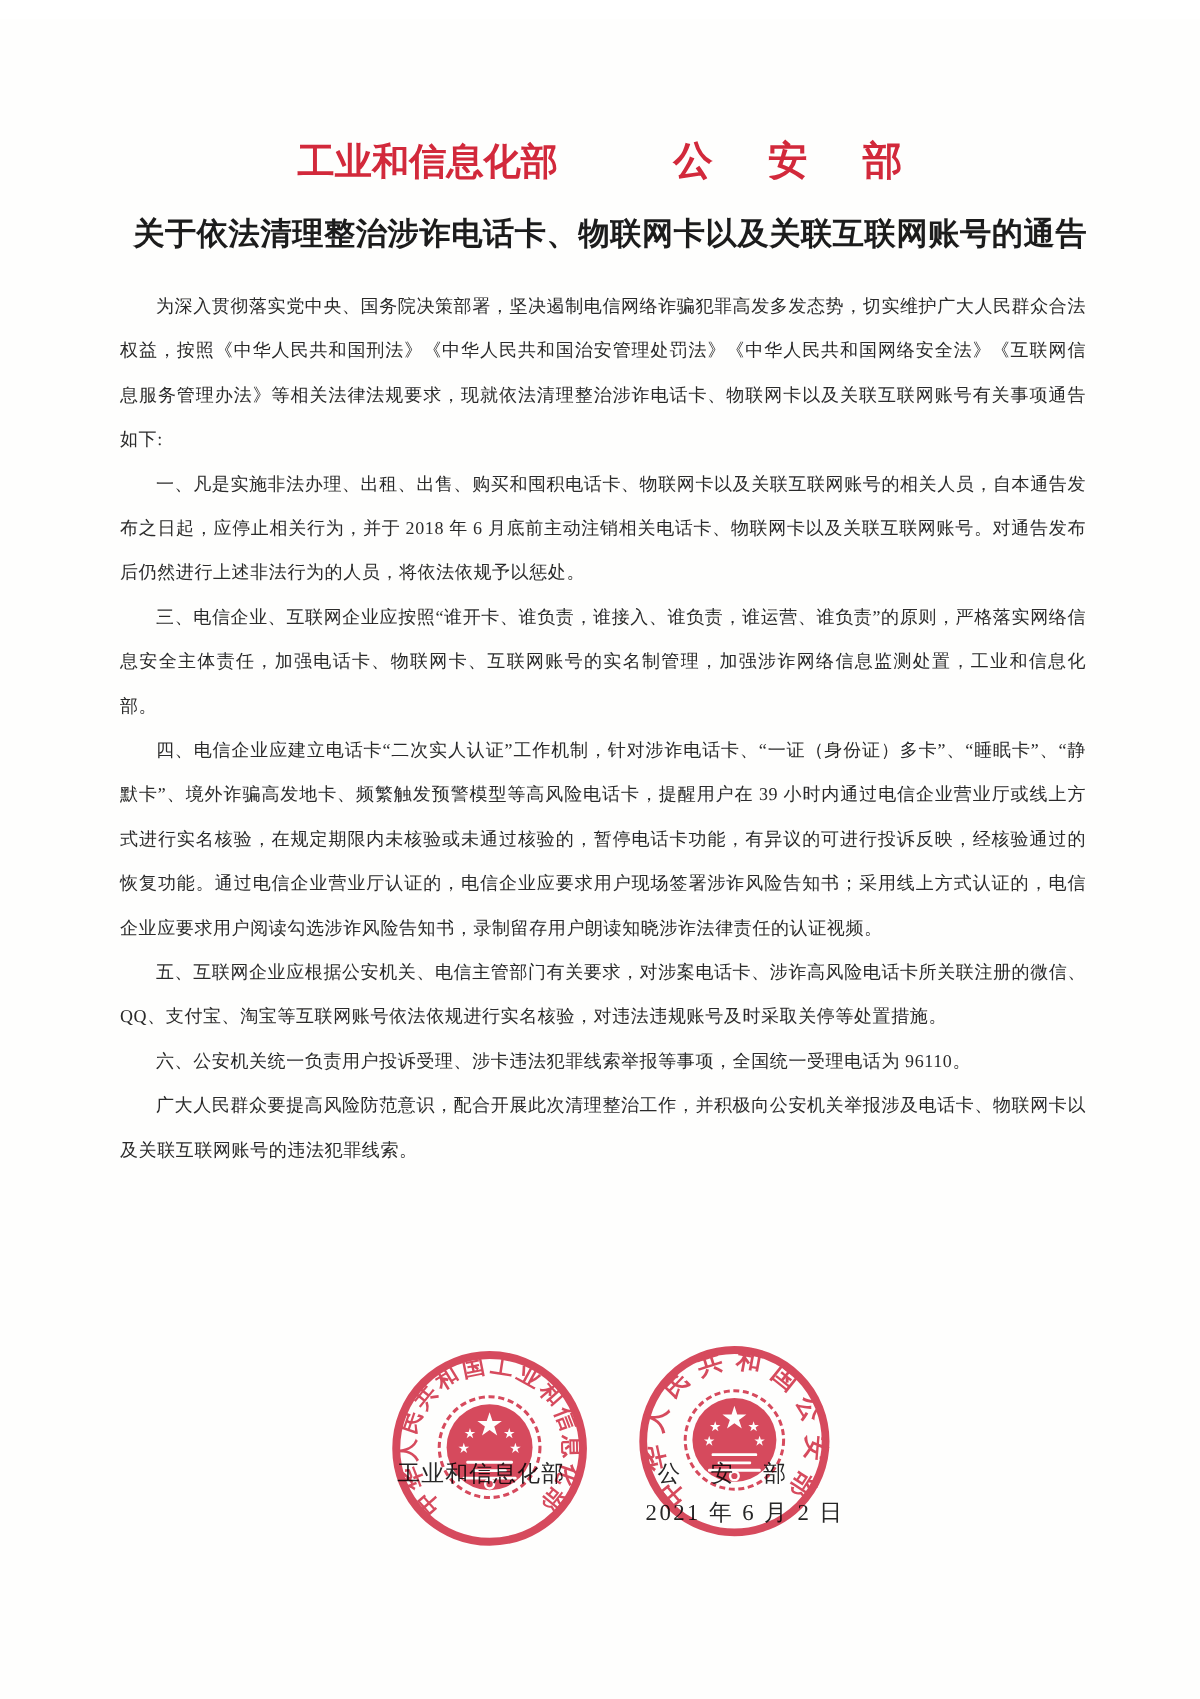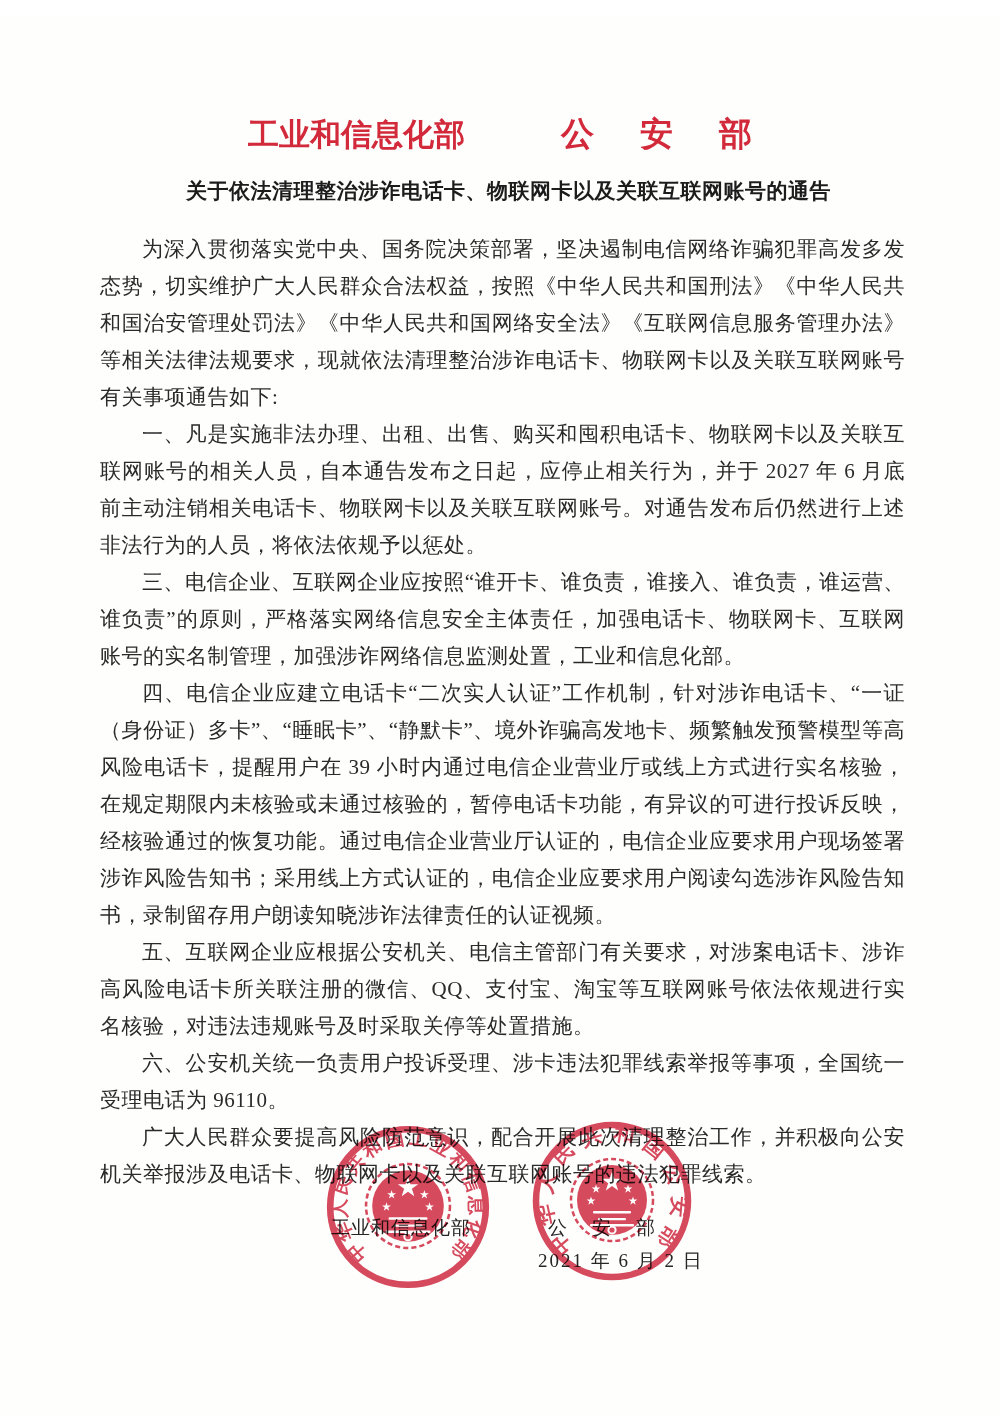--- a/index.html
+++ b/index.html
@@ -35,29 +35,29 @@
     letter-spacing:0px;
   }
   .ministry-2{
     font-size:33px;
     letter-spacing:46px;
     margin-right:-46px;
   }
   .doc-title{
     margin-top:20px;
     text-align:center;
-    font-size:21px;
+    font-size:26px;
     font-weight:bold;
     color:#1c1c1c;
     letter-spacing:0.5px;
     padding-left:17px;
   }
   .body-text{
     margin:26px 95px 0 100px;
-    font-size:21px;
+    font-size:15px;
     line-height:37px;
     color:var(--ink);
     text-align:justify;
     letter-spacing:0.5px;
   }
   .body-text p{
     margin:0;
     text-indent:2em;
   }
   
@@ -109,21 +109,21 @@
 
   <div class="header-row">
     <span class="ministry-1">工业和信息化部</span>
     <span class="ministry-2">公安部</span>
   </div>
 
   <div class="doc-title">关于依法清理整治涉诈电话卡、物联网卡以及关联互联网账号的通告</div>
 
   <div class="body-text">
     <p>为深入贯彻落实党中央、国务院决策部署，坚决遏制电信网络诈骗犯罪高发多发态势，切实维护广大人民群众合法权益，按照《中华人民共和国刑法》《中华人民共和国治安管理处罚法》《中华人民共和国网络安全法》《互联网信息服务管理办法》等相关法律法规要求，现就依法清理整治涉诈电话卡、物联网卡以及关联互联网账号有关事项通告如下:</p>
-    <p>一、凡是实施非法办理、出租、出售、购买和囤积电话卡、物联网卡以及关联互联网账号的相关人员，自本通告发布之日起，应停止相关行为，并于 2027 年 6 月底前主动注销相关电话卡、物联网卡以及关联互联网账号。对通告发布后仍然进行上述非法行为的人员，将依法依规予以惩处。</p>
+    <p>一、凡是实施非法办理、出租、出售、购买和囤积电话卡、物联网卡以及关联互联网账号的相关人员，自本通告发布之日起，应停止相关行为，并于 2018 年 6 月底前主动注销相关电话卡、物联网卡以及关联互联网账号。对通告发布后仍然进行上述非法行为的人员，将依法依规予以惩处。</p>
     <p>三、电信企业、互联网企业应按照“谁开卡、谁负责，谁接入、谁负责，谁运营、谁负责”的原则，严格落实网络信息安全主体责任，加强电话卡、物联网卡、互联网账号的实名制管理，加强涉诈网络信息监测处置，工业和信息化部。</p>
     <p>四、电信企业应建立电话卡“二次实人认证”工作机制，针对涉诈电话卡、“一证（身份证）多卡”、“睡眠卡”、“静默卡”、境外诈骗高发地卡、频繁触发预警模型等高风险电话卡，提醒用户在 39 小时内通过电信企业营业厅或线上方式进行实名核验，在规定期限内未核验或未通过核验的，暂停电话卡功能，有异议的可进行投诉反映，经核验通过的恢复功能。通过电信企业营业厅认证的，电信企业应要求用户现场签署涉诈风险告知书；采用线上方式认证的，电信企业应要求用户阅读勾选涉诈风险告知书，录制留存用户朗读知晓涉诈法律责任的认证视频。</p>
     <p>五、互联网企业应根据公安机关、电信主管部门有关要求，对涉案电话卡、涉诈高风险电话卡所关联注册的微信、QQ、支付宝、淘宝等互联网账号依法依规进行实名核验，对违法违规账号及时采取关停等处置措施。</p>
     <p>六、公安机关统一负责用户投诉受理、涉卡违法犯罪线索举报等事项，全国统一受理电话为 96110。</p>
     <p>广大人民群众要提高风险防范意识，配合开展此次清理整治工作，并积极向公安机关举报涉及电话卡、物联网卡以及关联互联网账号的违法犯罪线索。</p>
   </div>
 
   <div class="signature sig-left">工业和信息化部</div>
   <div class="signature sig-right">公安部</div>
   <div class="signature sig-date">2021 年 6 月 2 日</div>

